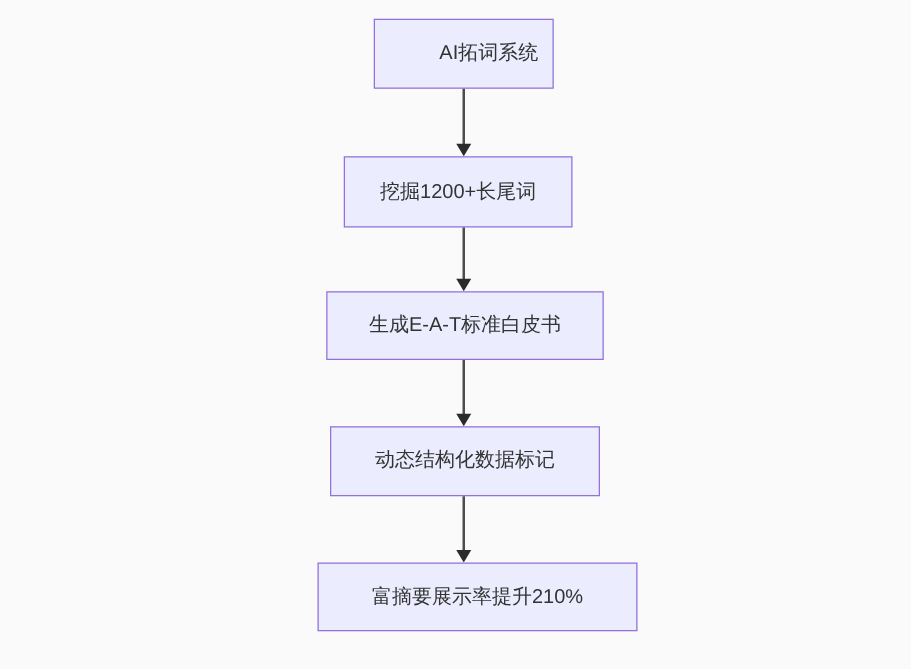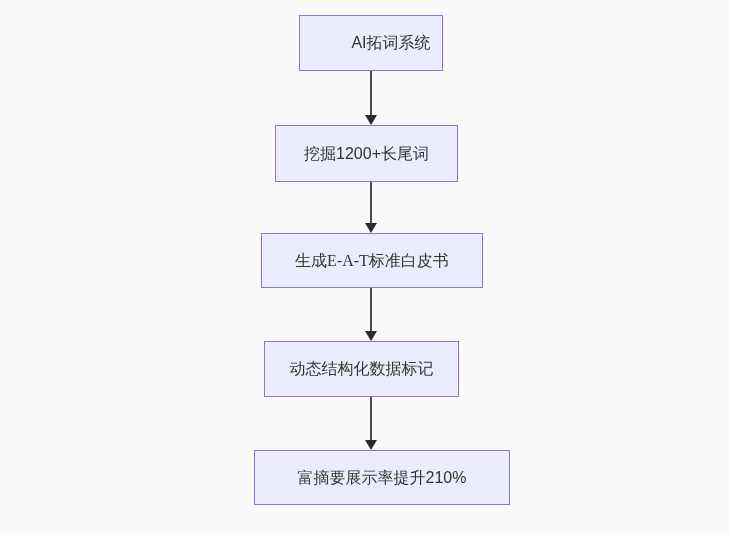--- a/index.html
+++ b/index.html
@@ -28,22 +28,22 @@
     background: var(--node-fill);
     border: 1px solid var(--node-border);
     color: var(--text);
     font-size: 16px;
     line-height: 1.2;
     text-align: center;
     white-space: nowrap;
   }
   .node-1 { left: 299px; top: 15px;  width: 144px; height: 56px; padding-left: 40px; }
   .node-2 { left: 275px; top: 125px; width: 183px; height: 57px; }
-  .node-3 { left: 261px; top: 233px; width: 222px; height: 55px; font-family: Liberation Serif, serif; }
-  .node-4 { left: 264px; top: 341px; width: 195px; height: 56px; }
+  .node-3 { left: 261px; top: 233px; width: 222px; height: 55px; }
+  .node-4 { left: 264px; top: 341px; width: 216px; height: 56px; }
   .node-5 { left: 254px; top: 450px; width: 256px; height: 55px; }
 
   .flow-arrow {
     position: absolute;
     left: 364px;       
     width: 14px;
   }
   .arrow-1 { top: 71px;  height: 54px; }
   .arrow-2 { top: 182px; height: 51px; }
   .arrow-3 { top: 288px; height: 53px; }

